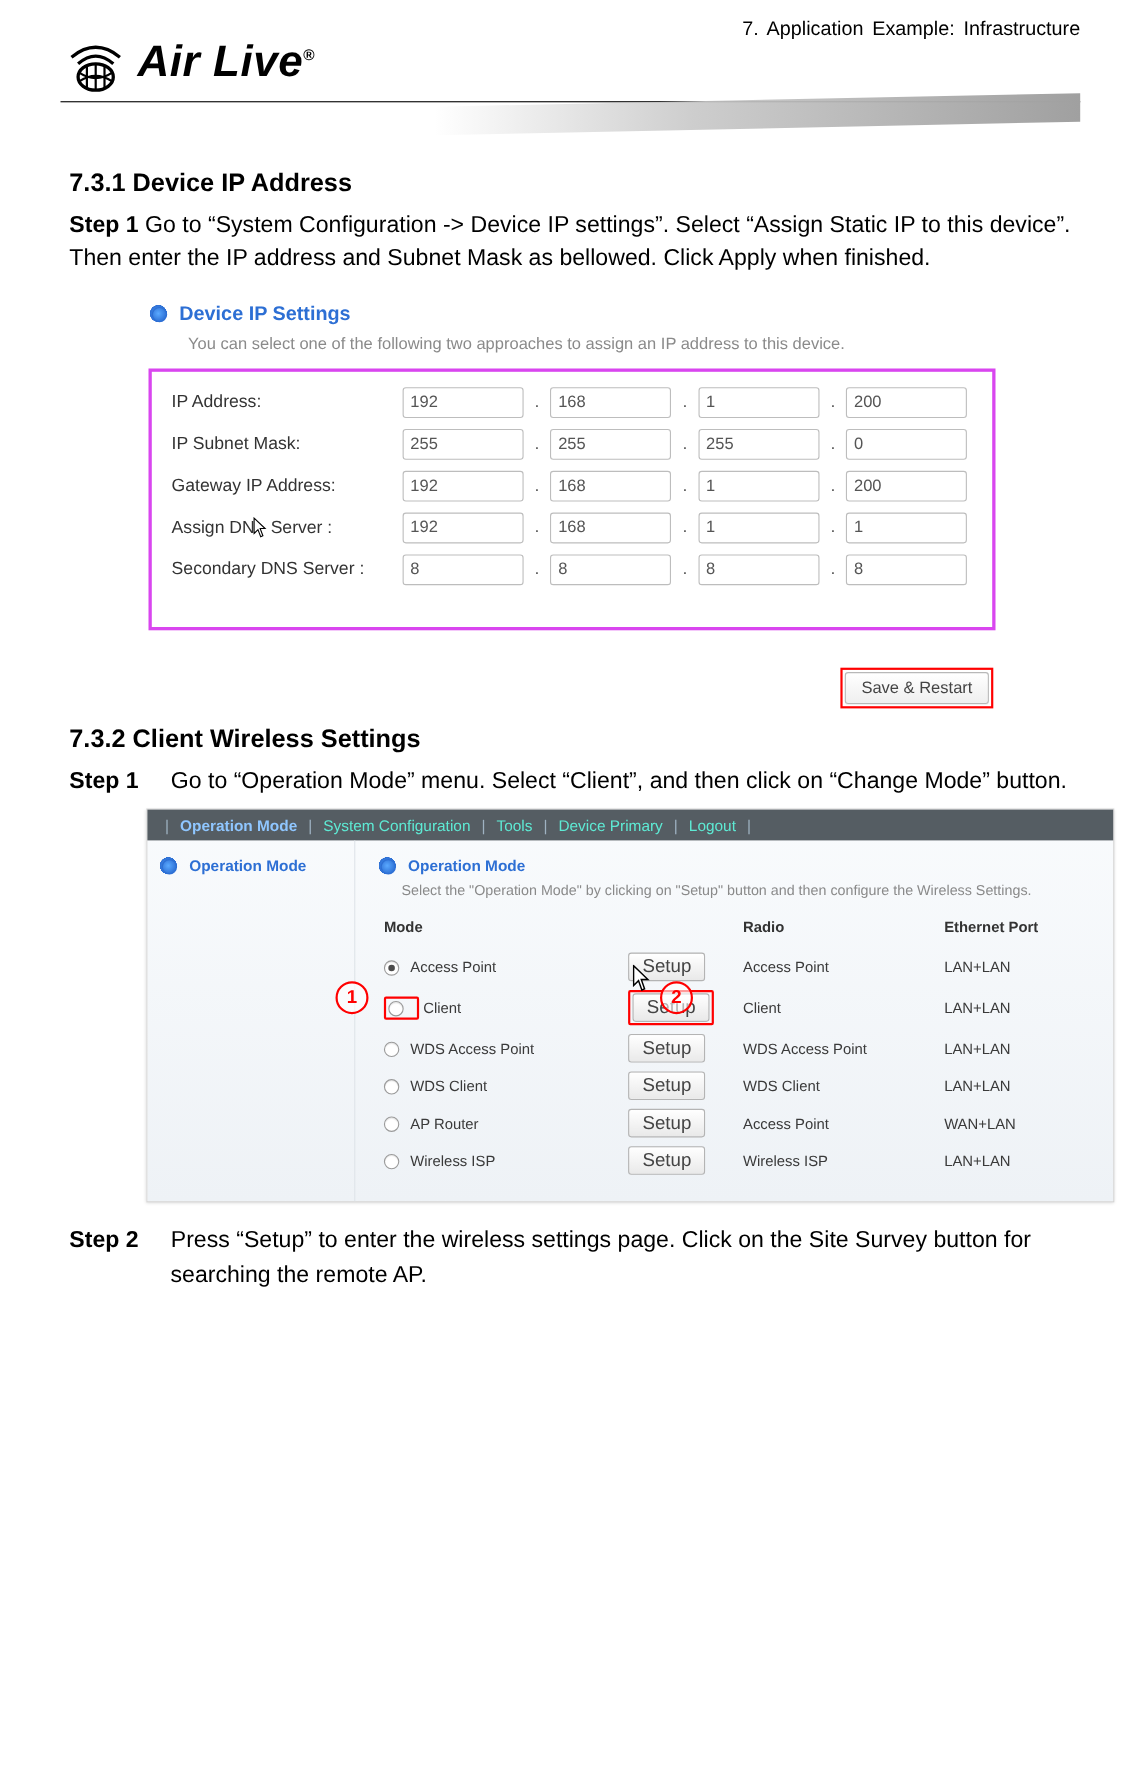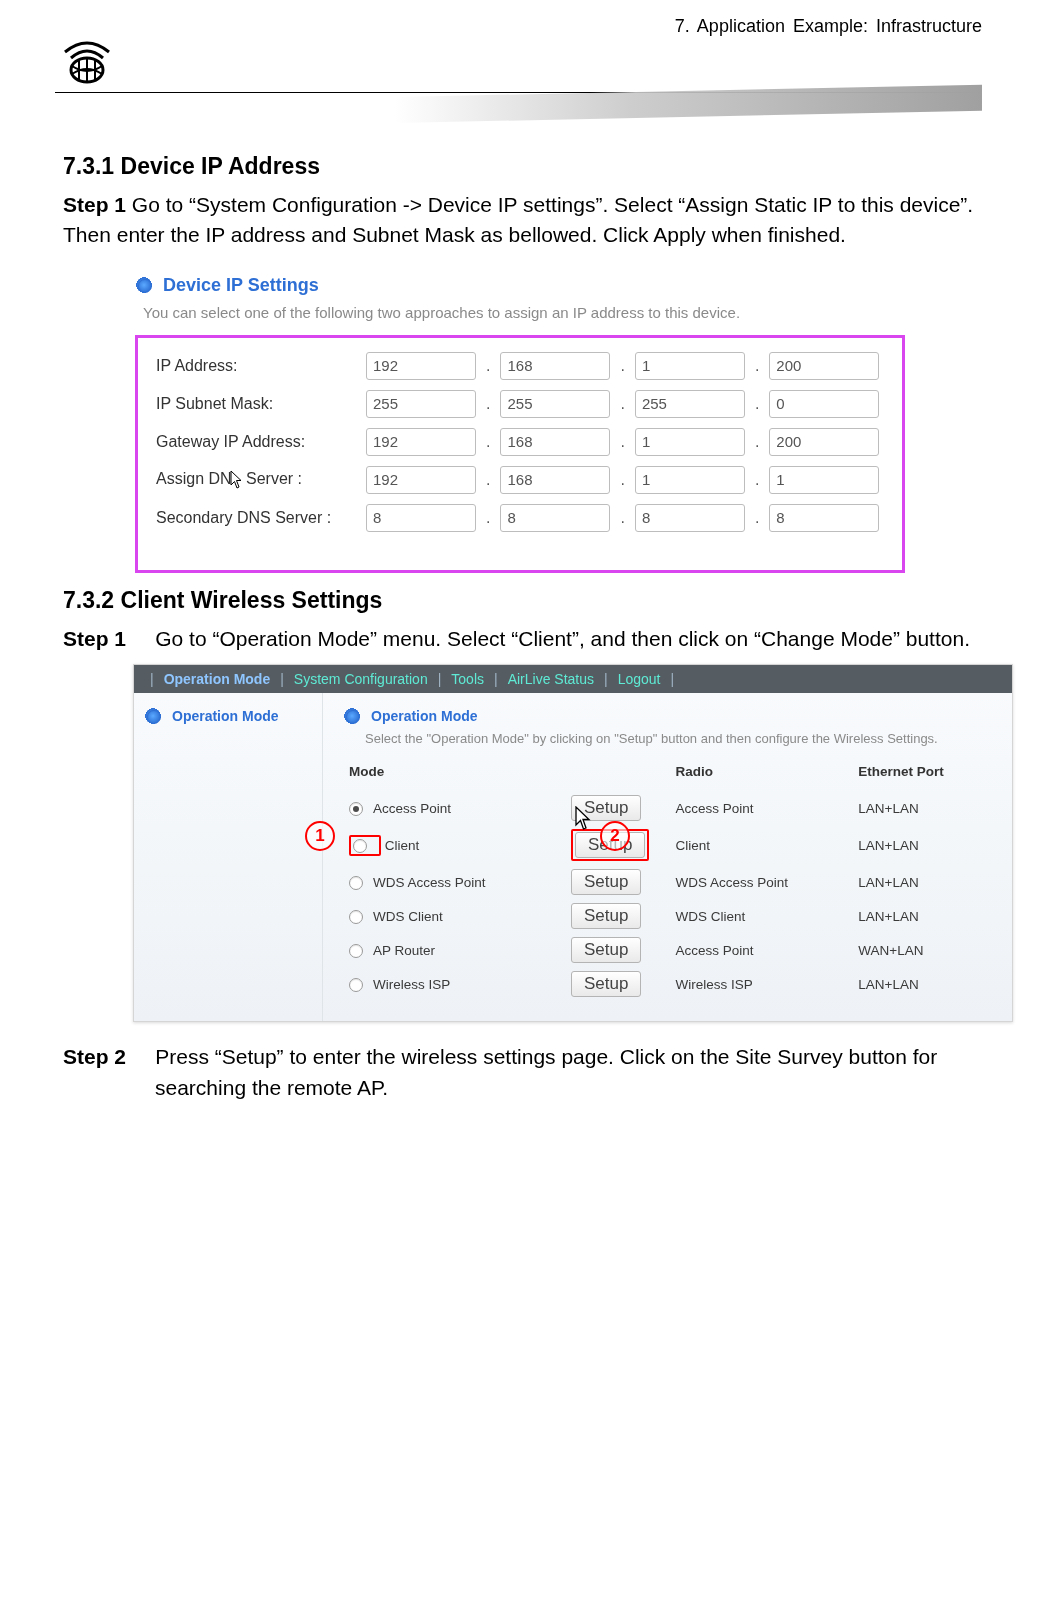--- a/index.html
+++ b/index.html
@@ -79,21 +79,21 @@
   .bullet-icon {
     width:18px;height:18px;border-radius:50%;
     background: radial-gradient(circle at 50% 50%, #5aa9ff 0%, #2d6fd4 60%, rgba(45,111,212,0) 62%);
     position:relative;
   }
   .bullet-icon::after{
     content:""; position:absolute; left:3px; top:3px; width:12px;height:12px;
     border-radius:50%; border:1px solid #2d6fd4;
   }
   .panel-sub {
-    color:#8a8a8a; font-size:15px; margin:8px 0 14px 8px;
+    color:#8a8a8a; font-size:15px; margin:8px 0 14px 36px;
   }
   .ip-box {
     border:3px solid #d946ef;
     padding: 14px 18px 28px 18px;
   }
   .ip-row {
     display:flex; align-items:center; margin-bottom:10px;
     font-size:16px; color:#333;
   }
   .ip-row .lbl { width: 210px; }
@@ -211,20 +211,21 @@
       <svg class="logo-svg" viewBox="0 0 64 64">
         <path d="M10 28 Q32 10 54 28" stroke="#000" stroke-width="3" fill="none"></path>
         <path d="M16 34 Q32 20 48 34" stroke="#000" stroke-width="3" fill="none"></path>
         <ellipse cx="32" cy="46" rx="16" ry="12" fill="none" stroke="#000" stroke-width="3"></ellipse>
         <path d="M17 42 Q32 52 47 42" stroke="#000" stroke-width="2" fill="none"></path>
         <path d="M17 50 Q32 40 47 50" stroke="#000" stroke-width="2" fill="none"></path>
         <line x1="32" y1="34" x2="32" y2="58" stroke="#000" stroke-width="2"></line>
         <path d="M24 35 Q24 46 24 57" stroke="#000" stroke-width="2" fill="none"></path>
         <path d="M40 35 Q40 46 40 57" stroke="#000" stroke-width="2" fill="none"></path>
       </svg>
+      <span><span>Air Live</span><span class="reg">®</span></span>
     </div>
     <div class="chapter-title">7.  Application  Example:  Infrastructure</div>
   </div>
   <hr class="header-rule">
   <div class="grad-bar"></div>
 
   <div class="section-h">7.3.1 Device IP Address</div>
   <p class="body-text">
     <span class="step-label">Step 1</span><span>   Go to “System Configuration -&gt; Device IP settings”. Select “Assign Static IP to this device”. Then enter the IP address and Subnet Mask as bellowed. Click Apply when finished.</span>
   </p>
@@ -291,38 +292,43 @@
         <input value="8" style="">
           <span class="dot">.</span>
         <input value="8" style="">
           <span class="dot">.</span>
         <input value="8" style="">
           <span class="dot">.</span>
         <input value="8" style="">
       </div>
     </div>
 
+    <div class="save-row">
+      <span class="redwrap">
+        <span class="btn">Save &amp; Restart</span>
+      </span>
+    </div>
   </div>
 
   <div class="section-h">7.3.2 Client Wireless Settings</div>
   <p class="indent-text">
     <span class="step-label">Step 1</span>&nbsp;&nbsp;&nbsp;&nbsp;&nbsp;<span>Go to “Operation Mode” menu. Select “Client”, and then click on “Change Mode” button.</span>
   </p>
 
   <div class="shot2-wrap">
     <div class="shot2">
       <div class="topnav">
         <span class="sep">|</span>
         <span class="item active">Operation Mode</span>
           <span class="sep">|</span>
         <span class="item">System Configuration</span>
           <span class="sep">|</span>
         <span class="item">Tools</span>
           <span class="sep">|</span>
-        <span class="item">AirLive Status</span>
+        <span class="item">Device Primary</span>
           <span class="sep">|</span>
         <span class="item">Logout</span>
           <span class="sep">|</span>
       </div>
       <div class="shot2-body">
         <div class="side">
           <div class="panel-title-row">
             <span class="bullet-icon"></span>
             <span>Operation Mode</span>
           </div>

